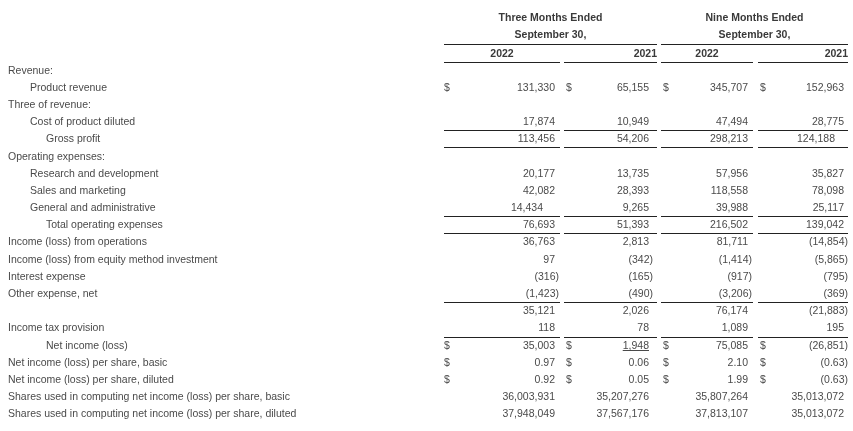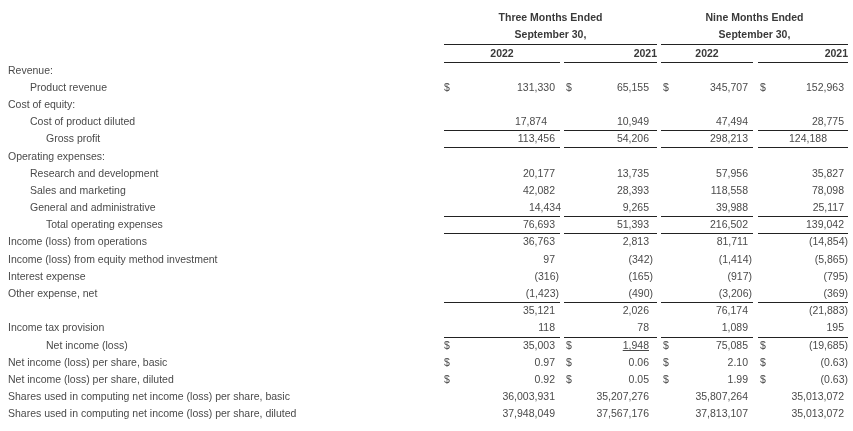--- a/index.html
+++ b/index.html
@@ -76,51 +76,51 @@
       <span class="dollar" style="left: 444px;">$</span>
       <span class="cell" style="right: 298px;">131,330</span>
       <span class="dollar" style="left: 566px;">$</span>
       <span class="cell" style="right: 204px;">65,155</span>
       <span class="dollar" style="left: 663px;">$</span>
       <span class="cell" style="right: 105px;">345,707</span>
       <span class="dollar" style="left: 760px;">$</span>
       <span class="cell" style="right: 9px;">152,963</span>
     </div>
     <div class="row" style="top: 96px;">
-      <span class="label" style="left: 8px;">Cost of equity:</span>
+      <span class="label" style="left: 8px;">Three of revenue:</span>
       <span class="dollar" style="left: 444px;"></span>
       <span class="cell" style="right: 298px;"></span>
       <span class="dollar" style="left: 566px;"></span>
       <span class="cell" style="right: 204px;"></span>
       <span class="dollar" style="left: 663px;"></span>
       <span class="cell" style="right: 105px;"></span>
       <span class="dollar" style="left: 760px;"></span>
       <span class="cell" style="right: 9px;"></span>
     </div>
     <div class="row" style="top: 113px;">
       <span class="label" style="left: 30px;">Cost of product diluted</span>
       <span class="dollar" style="left: 444px;"></span>
-      <span class="cell" style="right: 306px; margin-left: 44px;">17,874</span>
+      <span class="cell" style="right: 298px; margin-left: 44px;">17,874</span>
       <span class="dollar" style="left: 566px;"></span>
       <span class="cell" style="right: 204px;">10,949</span>
       <span class="dollar" style="left: 663px;"></span>
       <span class="cell" style="right: 105px;">47,494</span>
       <span class="dollar" style="left: 760px;"></span>
       <span class="cell" style="right: 9px;">28,775</span>
     </div>
     <div class="row" style="top: 130px;">
       <span class="label" style="left: 46px;">Gross profit</span>
       <span class="dollar" style="left: 444px;"></span>
       <span class="cell" style="right: 298px;">113,456</span>
       <span class="dollar" style="left: 566px;"></span>
       <span class="cell" style="right: 204px;">54,206</span>
       <span class="dollar" style="left: 663px;"></span>
       <span class="cell" style="right: 105px;">298,213</span>
       <span class="dollar" style="left: 760px;"></span>
-      <span class="cell" style="right: 26px;">124,188</span>
+      <span class="cell" style="right: 18px;">124,188</span>
     </div>
     <div class="row" style="top: 148px;">
       <span class="label" style="left: 8px;">Operating expenses:</span>
       <span class="dollar" style="left: 444px;"></span>
       <span class="cell" style="right: 298px;"></span>
       <span class="dollar" style="left: 566px;"></span>
       <span class="cell" style="right: 204px;"></span>
       <span class="dollar" style="left: 663px;"></span>
       <span class="cell" style="right: 105px;"></span>
       <span class="dollar" style="left: 760px;"></span>
@@ -144,21 +144,21 @@
       <span class="dollar" style="left: 566px;"></span>
       <span class="cell" style="right: 204px;">28,393</span>
       <span class="dollar" style="left: 663px;"></span>
       <span class="cell" style="right: 105px;">118,558</span>
       <span class="dollar" style="left: 760px;"></span>
       <span class="cell" style="right: 9px;">78,098</span>
     </div>
     <div class="row" style="top: 199px;">
       <span class="label" style="left: 30px;">General and administrative</span>
       <span class="dollar" style="left: 444px;"></span>
-      <span class="cell" style="right: 292px;">14,434</span>
+      <span class="cell" style="right: 310px;">14,434</span>
       <span class="dollar" style="left: 566px;"></span>
       <span class="cell" style="right: 204px;">9,265</span>
       <span class="dollar" style="left: 663px;"></span>
       <span class="cell" style="right: 105px;">39,988</span>
       <span class="dollar" style="left: 760px;"></span>
       <span class="cell" style="right: 9px;">25,117</span>
     </div>
     <div class="row" style="top: 216px;">
       <span class="label" style="left: 46px;">Total operating expenses</span>
       <span class="dollar" style="left: 444px;"></span>
@@ -237,21 +237,21 @@
     </div>
     <div class="row" style="top: 337px;">
       <span class="label" style="left: 46px;">Net income (loss)</span>
       <span class="dollar" style="left: 444px;">$</span>
       <span class="cell" style="right: 298px;">35,003</span>
       <span class="dollar" style="left: 566px;">$</span>
       <span class="cell" style="right: 204px; text-decoration: underline;">1,948</span>
       <span class="dollar" style="left: 663px;">$</span>
       <span class="cell" style="right: 105px;">75,085</span>
       <span class="dollar" style="left: 760px;">$</span>
-      <span class="cell" style="right: 5px;">(19,685)</span>
+      <span class="cell" style="right: 5px;">(26,851)</span>
     </div>
     <div class="row" style="top: 354px;">
       <span class="label" style="left: 8px;">Net income (loss) per share, basic</span>
       <span class="dollar" style="left: 444px;">$</span>
       <span class="cell" style="right: 298px;">0.97</span>
       <span class="dollar" style="left: 566px;">$</span>
       <span class="cell" style="right: 204px;">0.06</span>
       <span class="dollar" style="left: 663px;">$</span>
       <span class="cell" style="right: 105px;">2.10</span>
       <span class="dollar" style="left: 760px;">$</span>

